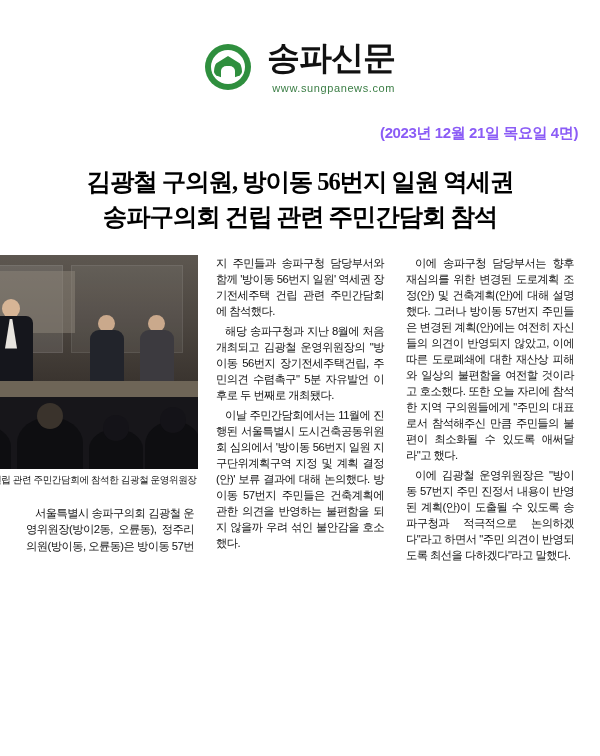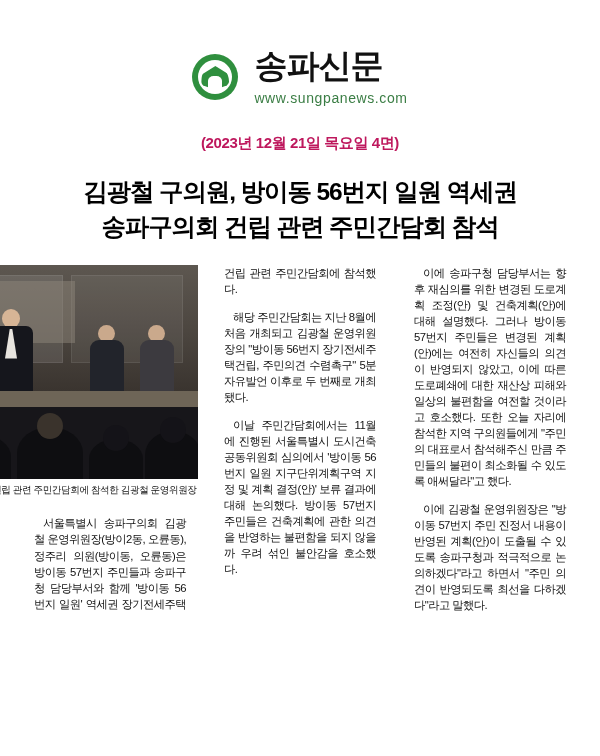--- a/index.html
+++ b/index.html
@@ -21,21 +21,21 @@
     box-sizing: border-box;
     padding: 0 22px;
   }
 
   
   .masthead {
     display: flex;
     align-items: center;
     justify-content: center;
     gap: 16px;
-    padding-top: 46px;
+    padding-top: 36px;
     height: 62px;
   }
   .logo-mark {
     width: 46px;
     height: 46px;
     position: relative;
     flex: 0 0 auto;
   }
   .logo-mark .ring {
     position: absolute;
@@ -91,45 +91,45 @@
   .logo-title {
     font-family: "DejaVu Sans", sans-serif;
     font-size: 33px;
     font-weight: bold;
     letter-spacing: -1px;
     line-height: 1;
     color: #111111;
   }
   .logo-url {
     font-family: "Liberation Sans", sans-serif;
-    font-size: 14px;
+    font-size: 11px;
     letter-spacing: 0.6px;
     color: #3a7d44;
     margin-top: 8px;
     align-self: flex-end;
   }
 
   
   .issue-line {
-    text-align: center;
+    text-align: right;
     font-size: 15px;
     font-weight: bold;
     letter-spacing: -0.4px;
     margin-top: 26px;
-    color: #be185d;
+    color: #8b5cf6;
   }
 
   
   .headline {
     text-align: center;
     margin-top: 22px;
     line-height: 1.42;
   }
   .headline .line {
-    font-family: Liberation Sans, sans-serif;
+    font-family: Liberation Serif, serif;
     font-size: 24.5px;
     font-weight: bold;
     letter-spacing: -1.1px;
     color: #000000;
     display: block;
   }
 
   
   .article {
     margin-top: 20px;
@@ -139,21 +139,21 @@
     column-count: 3;
     column-gap: 14px;
     font-size: 11.3px;
     line-height: 1.42;
     text-align: justify;
     letter-spacing: -0.55px;
     color: #111111;
     height: 432px;
   }
   .cols p {
-    margin: 12px;
+    margin: 4px;
     text-indent: 9px;
   }
   .figure {
     float: right;
     width: 377px;
     margin: 2px 0 6px 10px;
   }
   .figure .photo {
     width: 377px;
     height: 214px;
@@ -341,20 +341,20 @@
               <div class="hh"></div>
             </div>
           <div class="ph-aud ph-a6">
               <div class="hh"></div>
             </div>
         </div>
         <figcaption class="caption">'방이동 56번지 일원' 역세권 장기전세주택 건립 관련 주민간담회에 참석한 김광철 운영위원장이 인사를 하고 있다.</figcaption>
       </figure>
 
       <p>서울특별시 송파구의회 김광철 운영위원장(방이2동, 오륜동), 정주리 의원(방이동, 오륜동)은 방이동 57번지 주민들과 송파구청 담당부서와 함께 '방이동 56번지 일원' 역세권 장기전세주택 건립 관련 주민간담회에 참석했다.</p>
-      <p>해당 주민간담회는 지난 8월에 처음 개최되고 김광철 운영위원장의 "방이동 56번지 장기전세주택건립, 주민의견 수렴촉구" 5분 자유발언 이후로 두 번째로 개최됐다.</p>
+      <p>해당 송파구청과 지난 8월에 처음 개최되고 김광철 운영위원장의 "방이동 56번지 장기전세주택건립, 주민의견 수렴촉구" 5분 자유발언 이후로 두 번째로 개최됐다.</p>
       <p>이날 주민간담회에서는 11월에 진행된 서울특별시 도시건축공동위원회 심의에서 '방이동 56번지 일원 지구단위계획구역 지정 및 계획 결정(안)' 보류 결과에 대해 논의했다. 방이동 57번지 주민들은 건축계획에 관한 의견을 반영하는 불편함을 되지 않을까 우려 섞인 불안감을 호소했다.</p>
       <p>이에 송파구청 담당부서는 향후 재심의를 위한 변경된 도로계획 조정(안) 및 건축계획(안)에 대해 설명했다. 그러나 방이동 57번지 주민들은 변경된 계획(안)에는 여전히 자신들의 의견이 반영되지 않았고, 이에 따른 도로폐쇄에 대한 재산상 피해와 일상의 불편함을 여전할 것이라고 호소했다. 또한 오늘 자리에 참석한 지역 구의원들에게 "주민의 대표로서 참석해주신 만큼 주민들의 불편이 최소화될 수 있도록 애써달라"고 했다.</p>
       <p>이에 김광철 운영위원장은 "방이동 57번지 주민 진정서 내용이 반영된 계획(안)이 도출될 수 있도록 송파구청과 적극적으로 논의하겠다"라고 하면서 "주민 의견이 반영되도록 최선을 다하겠다"라고 말했다.</p>
     </div>
   </div>
 
 </div>
 
 </body></html>

